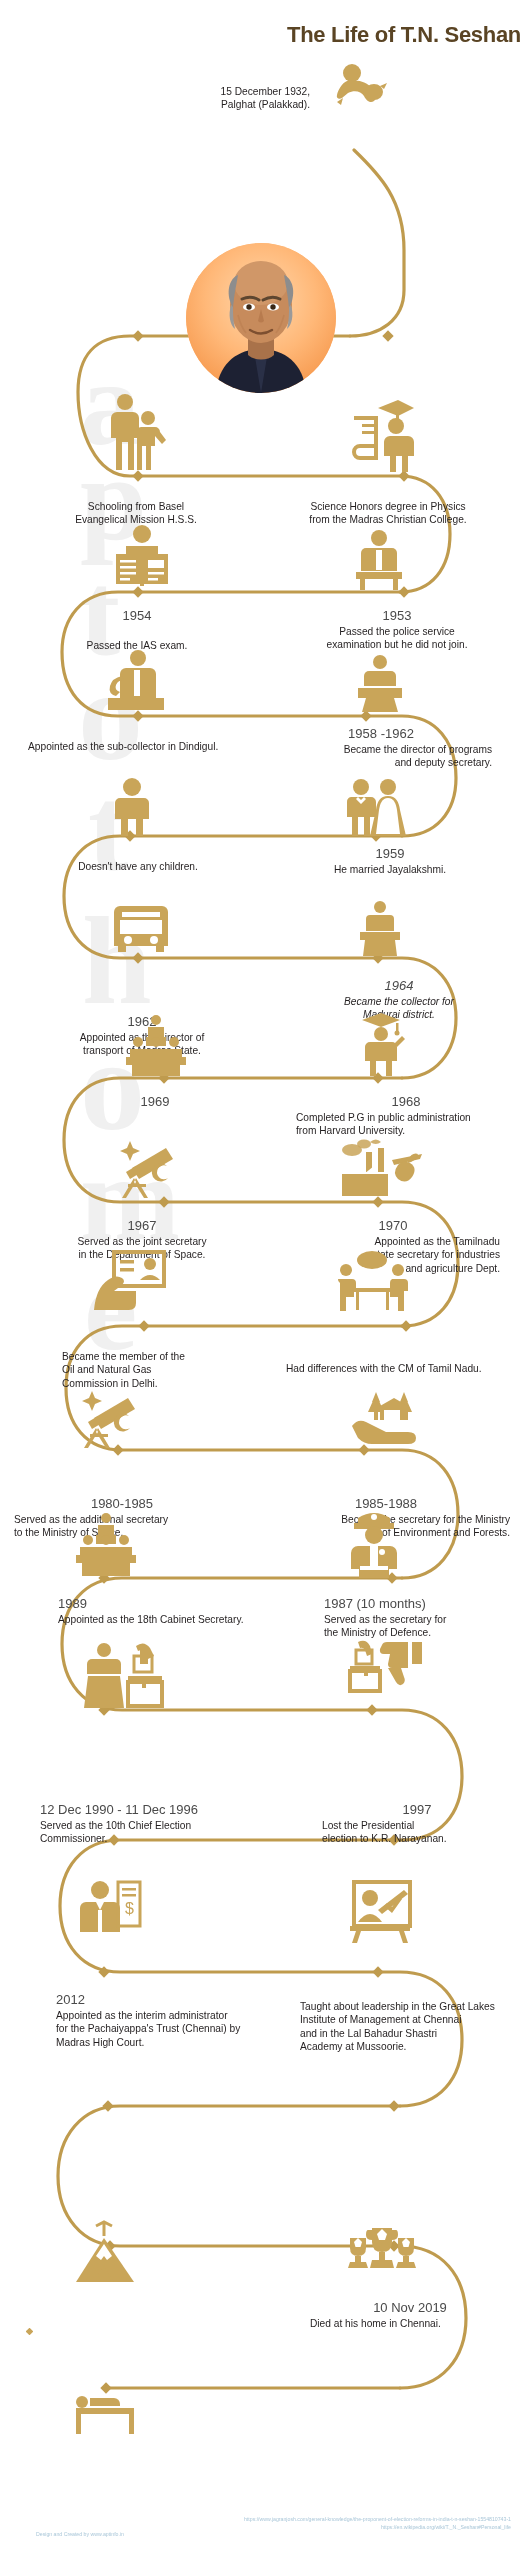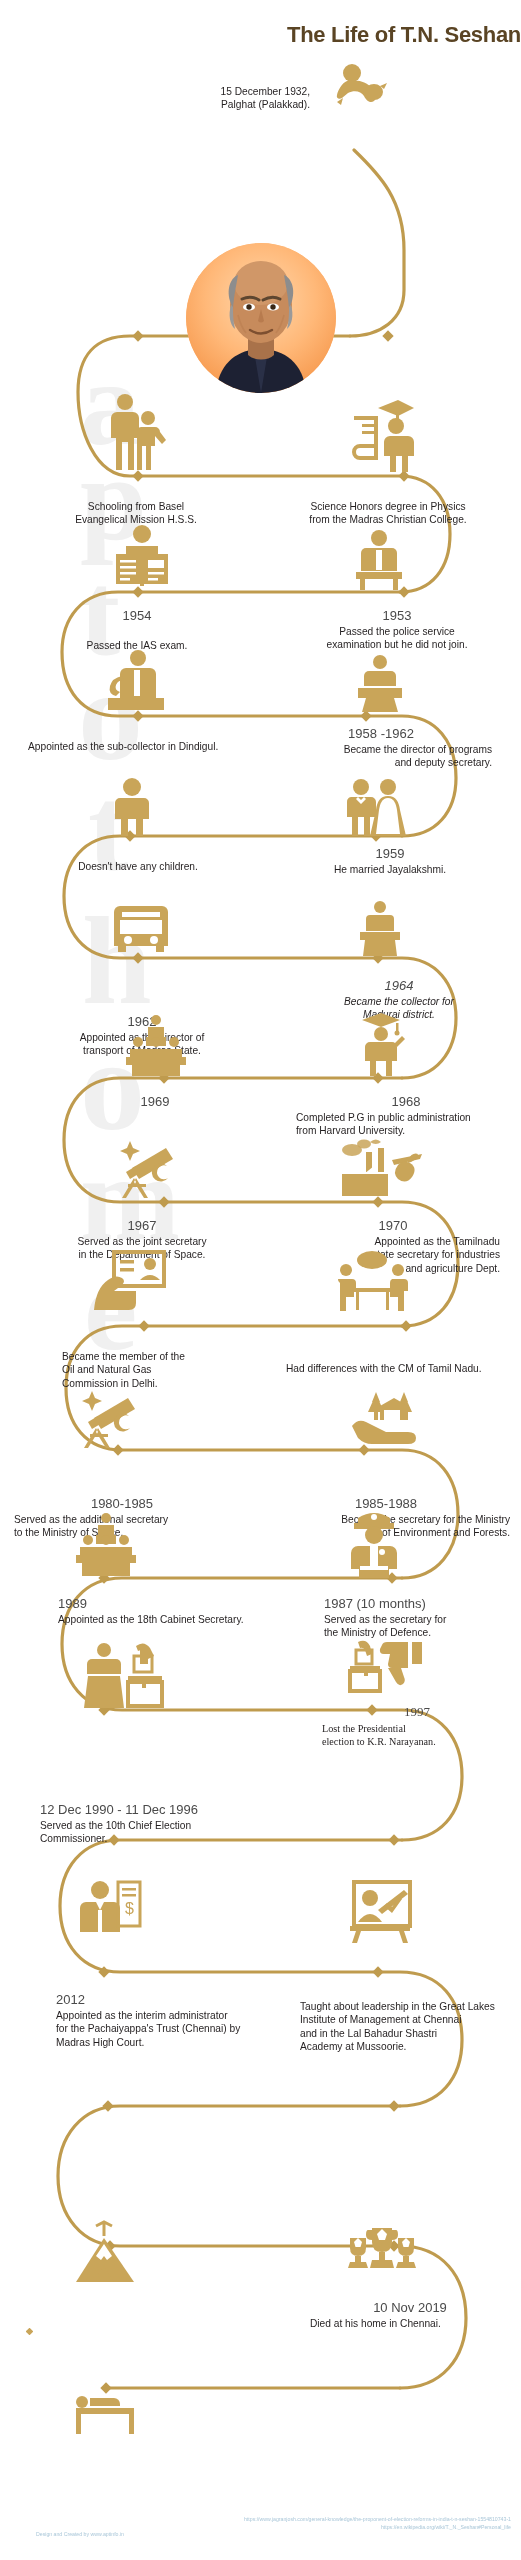--- a/index.html
+++ b/index.html
@@ -635,21 +635,21 @@
     <rect x="64" y="2" width="10" height="22"></rect>
     <path d="M40 28 l8 14 q3 5 7 2 q3 -3 1 -7 l-3 -9z"></path>
   </g>
     </svg>
 </div>
 <div class="abs left" style="left:40px; top:1802px; width:250px;">
   <div class="yr">12 Dec 1990 - 11 Dec 1996</div>
   <div class="txt" style="white-space:pre-line;">Served as the 10th Chief Election
 Commissioner.</div>
 </div>
-<div class="abs left" style="left:322px; top:1704px; width:190px;font-family:Liberation Serif, serif;">
+<div class="abs left" style="left:322px; top:1802px; width:190px;">
   <div class="yr" style="text-align:center;">1997</div>
   <div class="txt" style="white-space:pre-line;">Lost the Presidential
 election  to K.R. Narayanan.</div>
 </div>
 
 <div class="icon" style="left:80px; top:1880px;">
   <svg width="62" height="66" viewBox="0 0 62 66">
       <g fill="#c9a559">
     <circle cx="20" cy="10" r="9"></circle>
     <path d="M6 22 h28 a6 6 0 0 1 6 6 v24 H0 V28 a6 6 0 0 1 6 -6z"></path>

